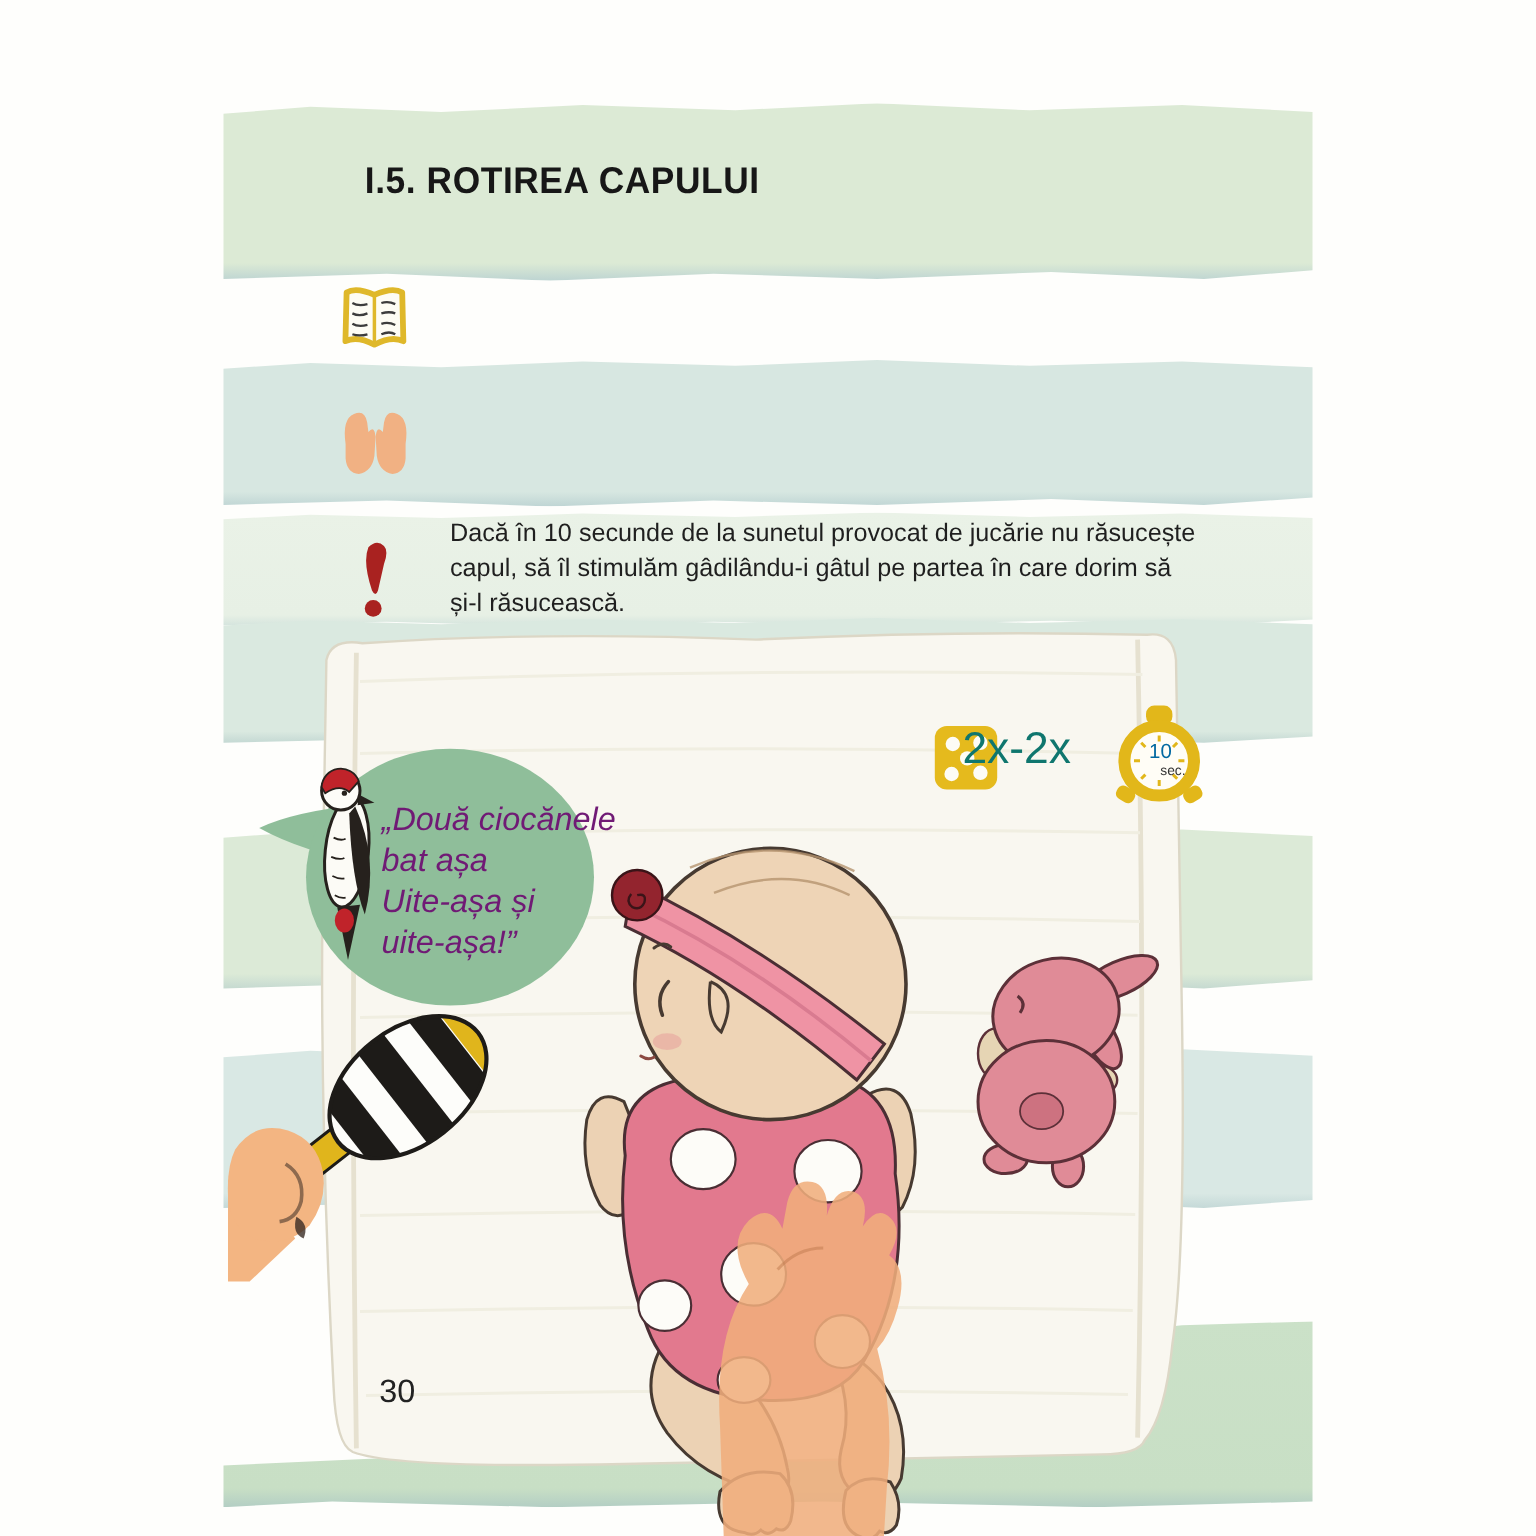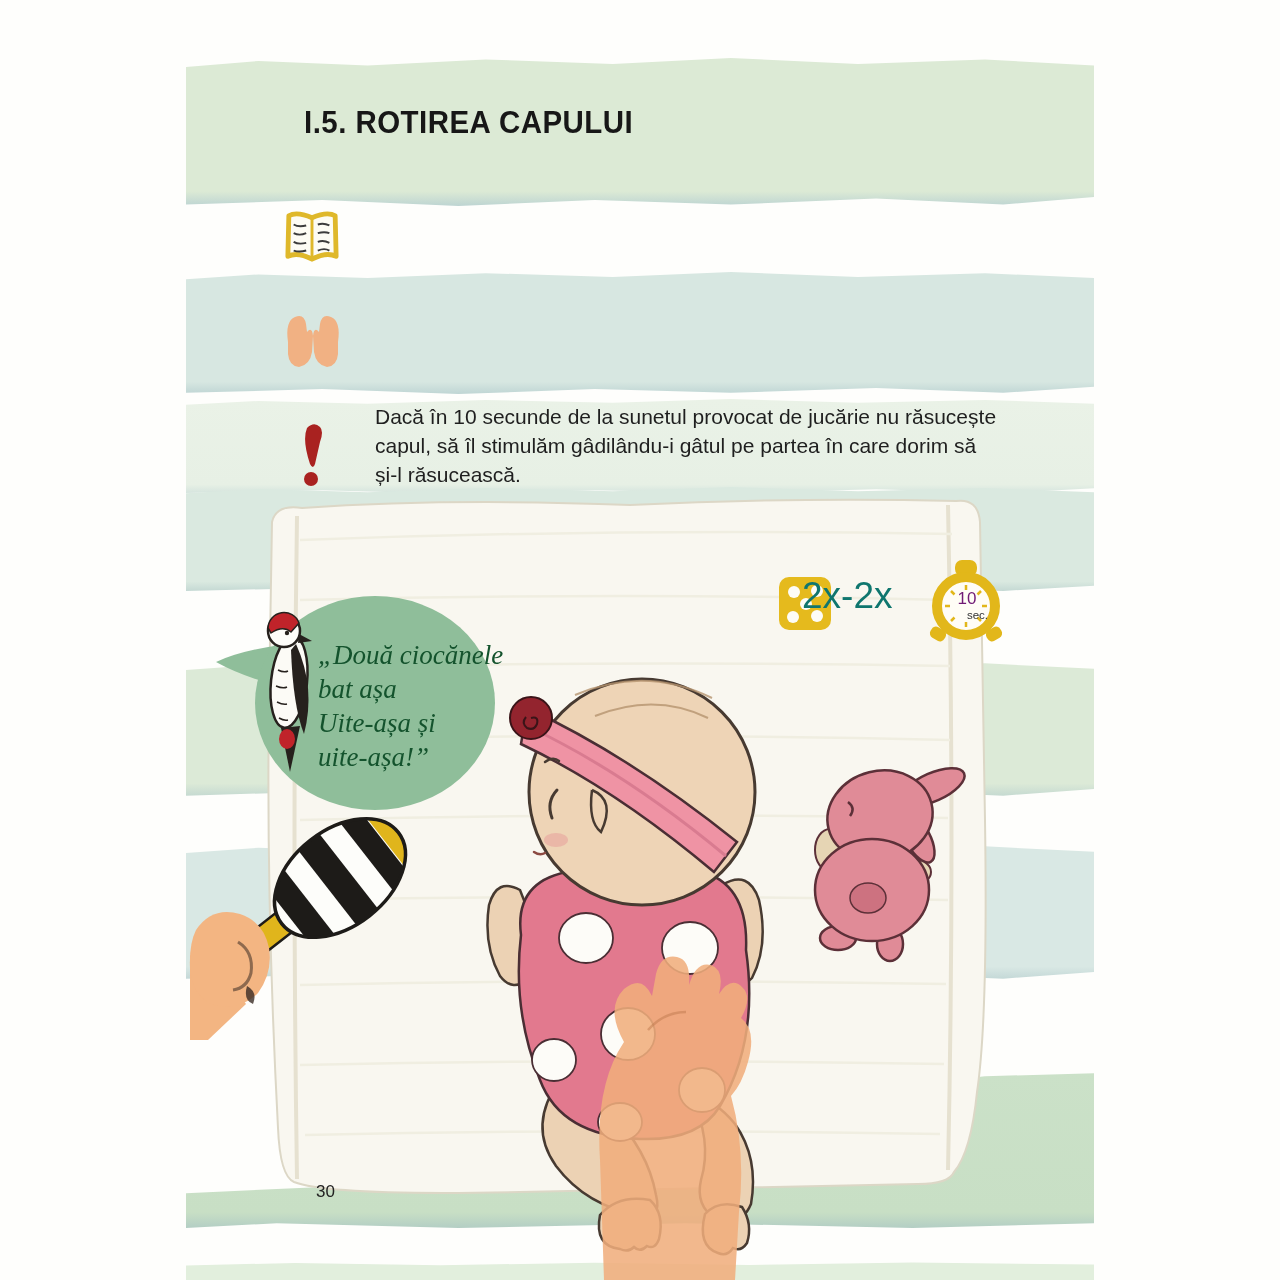--- a/index.html
+++ b/index.html
@@ -1,18 +1,18 @@
 <!DOCTYPE html>
 <html><head>
 <meta charset="utf-8">
 <style>
   html,body{margin:0;padding:0;}
   body{width:1280px;height:1280px;position:relative;background:#fefefc;overflow:hidden;
        font-family:"Liberation Sans",sans-serif;}
-  .page{position:absolute;inset:0;}
+  .page{position:absolute;inset:0;margin-top:28px;}
   
   .stripe{position:absolute;left:186px;width:908px;
     clip-path:polygon(0% 6%,8% 2%,20% 5%,33% 1%,47% 4%,60% 0%,74% 4%,88% 1%,100% 5%,100% 94%,90% 99%,76% 95%,60% 99%,45% 96%,30% 100%,15% 96%,0% 99%);}
   .s1{top:58px;height:148px;background:linear-gradient(#dcead5 0%,#dcead5 90%,#bdd4d2 100%);}
   .s2{top:272px;height:122px;background:linear-gradient(#d7e7e1 0%,#d7e7e1 90%,#bfd5d4 100%);}
   .s3{top:399px;height:95px;background:linear-gradient(#eaf2e7 0%,#e7f0e5 90%,#d3e3dd 100%);}
   .s4{top:487px;height:105px;background:linear-gradient(#dae9e0 0%,#dae9e0 90%,#c2d7d2 100%);}
   .s5{top:662px;height:135px;background:linear-gradient(#dcead7 0%,#dcead7 90%,#c3d8d0 100%);}
   .s6{top:845px;height:135px;background:linear-gradient(#d9e8e4 0%,#d9e8e4 90%,#c2d7d6 100%);}
   .s7{top:1070px;height:158px;background:linear-gradient(#cbe1c8 0%,#c8dfc5 90%,#b3cec4 100%);
@@ -26,27 +26,27 @@
         white-space:pre-line;}
   .p1{top:213px;}
   .p2{top:262px;}
   .p3{top:402px;}
   .row-icon{position:absolute;}
   .i1{left:283px;top:210px;}
   .i2{left:281px;top:307px;}
   .i3{left:299px;top:422px;}
 
   .bubble-text{position:absolute;left:318px;top:638px;font-size:27px;line-height:34px;
-        font-style:italic;color:#14532d;white-space:pre-line;font-family:Liberation Serif, serif;}
+        font-style:italic;color:#701a75;white-space:pre-line;}
   .reps{position:absolute;left:802px;top:575px;font-size:37px;color:#0f766e;letter-spacing:0;}
   .clock-num{position:absolute;left:946px;top:589px;width:42px;text-align:center;
-        font-size:17px;color:#701a75;}
+        font-size:17px;color:#0369a1;}
   .clock-unit{position:absolute;left:946px;top:609px;width:42px;text-align:right;
         font-size:11.5px;color:#333;}
-  .pagenum{position:absolute;left:316px;top:1182px;font-size:17px;color:#222;}
+  .pagenum{position:absolute;left:316px;top:1116px;font-size:27px;color:#222;}
   svg.art{position:absolute;inset:0;}
 </style>
 </head>
 <body>
 
 <div class="page">
 
   <div class="stripe s1"></div>
   <div class="stripe s2"></div>
   <div class="stripe s3"></div>

